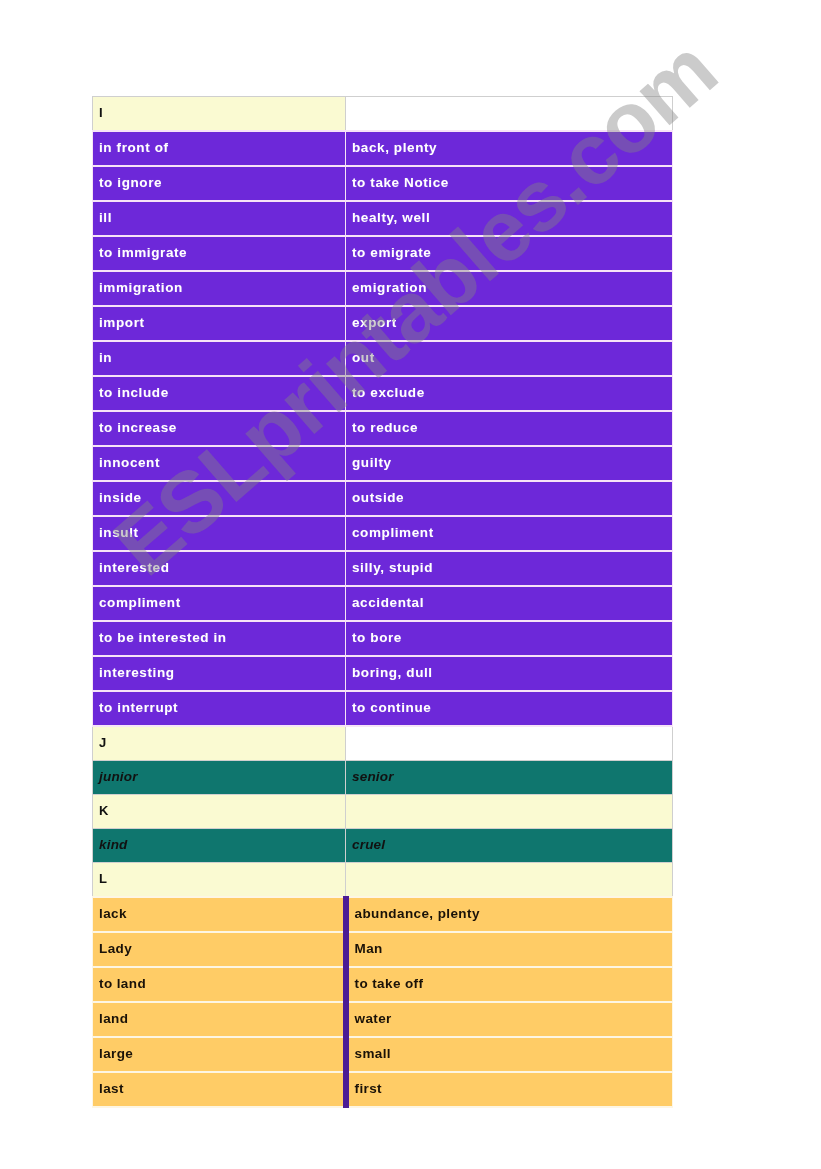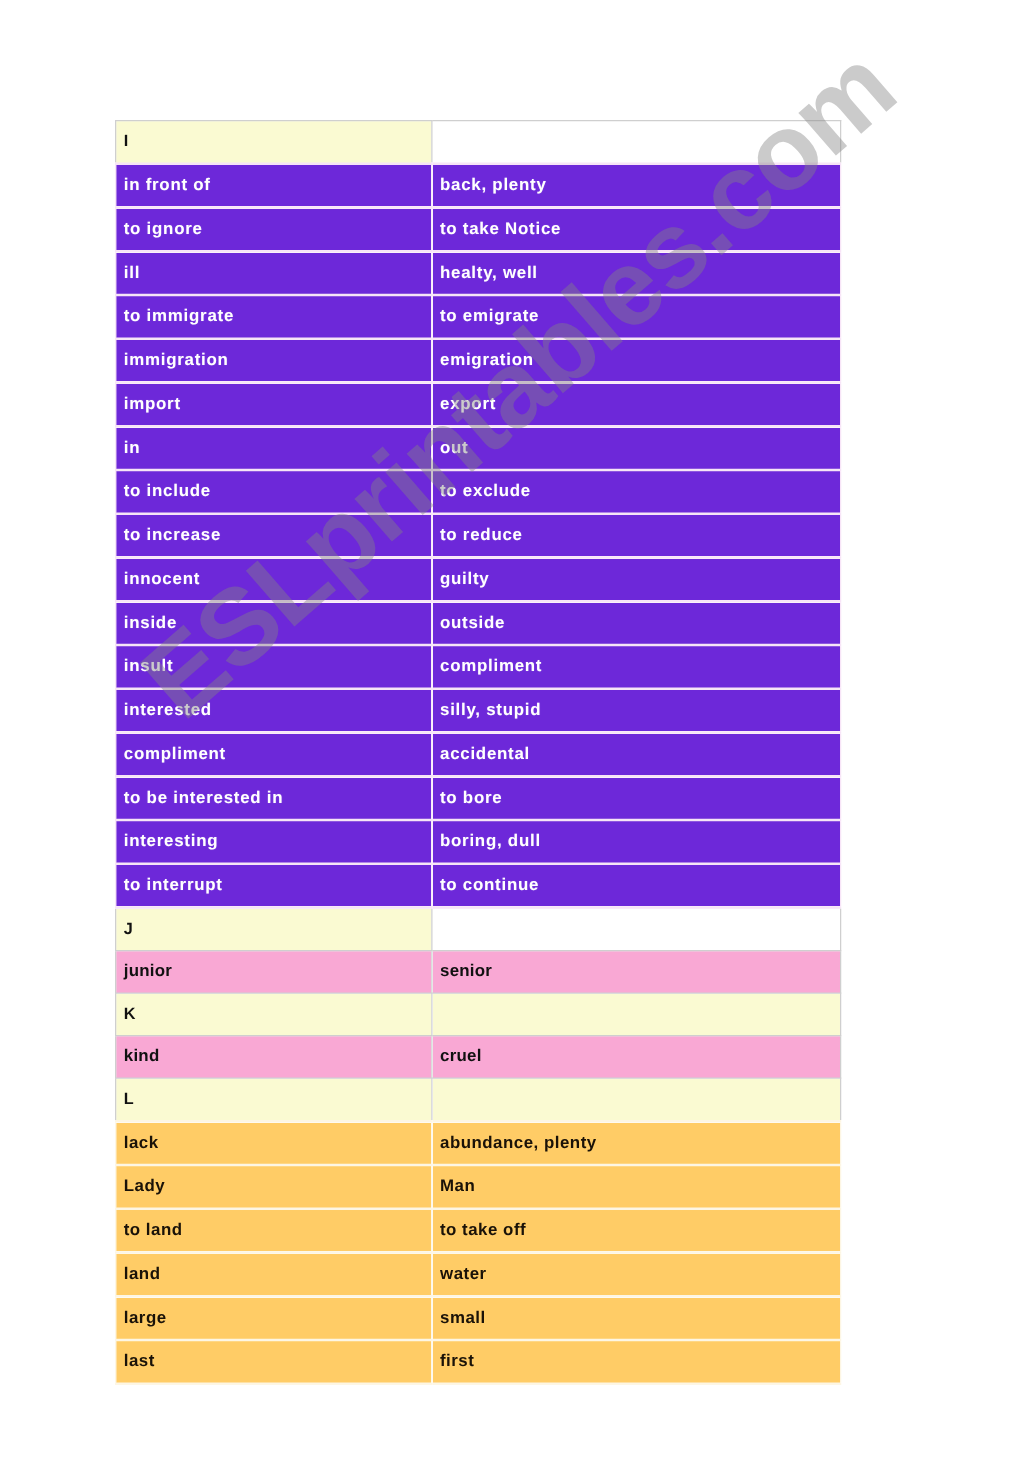--- a/index.html
+++ b/index.html
@@ -95,29 +95,30 @@
   
   tr.row-orange td {
     background: #FFCC66;
     color: #1a1208;
     border-color: #fdf6e4;
     border-top-width: 2px;
     border-bottom-width: 2px;
     letter-spacing: 0.4px;
   }
   tr.row-orange td.cell-right {
-    border-left: 1px solid #4c1d95;
+    border-left: 6px solid #4c1d95;
   }
 
   
   tr.row-white td {
-    background: #f9a8d4;
+    background: #0f766e;
     color: #111111;
     border-color: #cfcfcf;
     letter-spacing: 0.2px;
+    font-style: italic;
   }
 
   
   tr.row-letter td.cell-left {
     background: #FAFAD2;
     color: #111111;
     border-color: #cfcfcf;
   }
   tr.row-letter td.cell-right {
     background: #ffffff;

